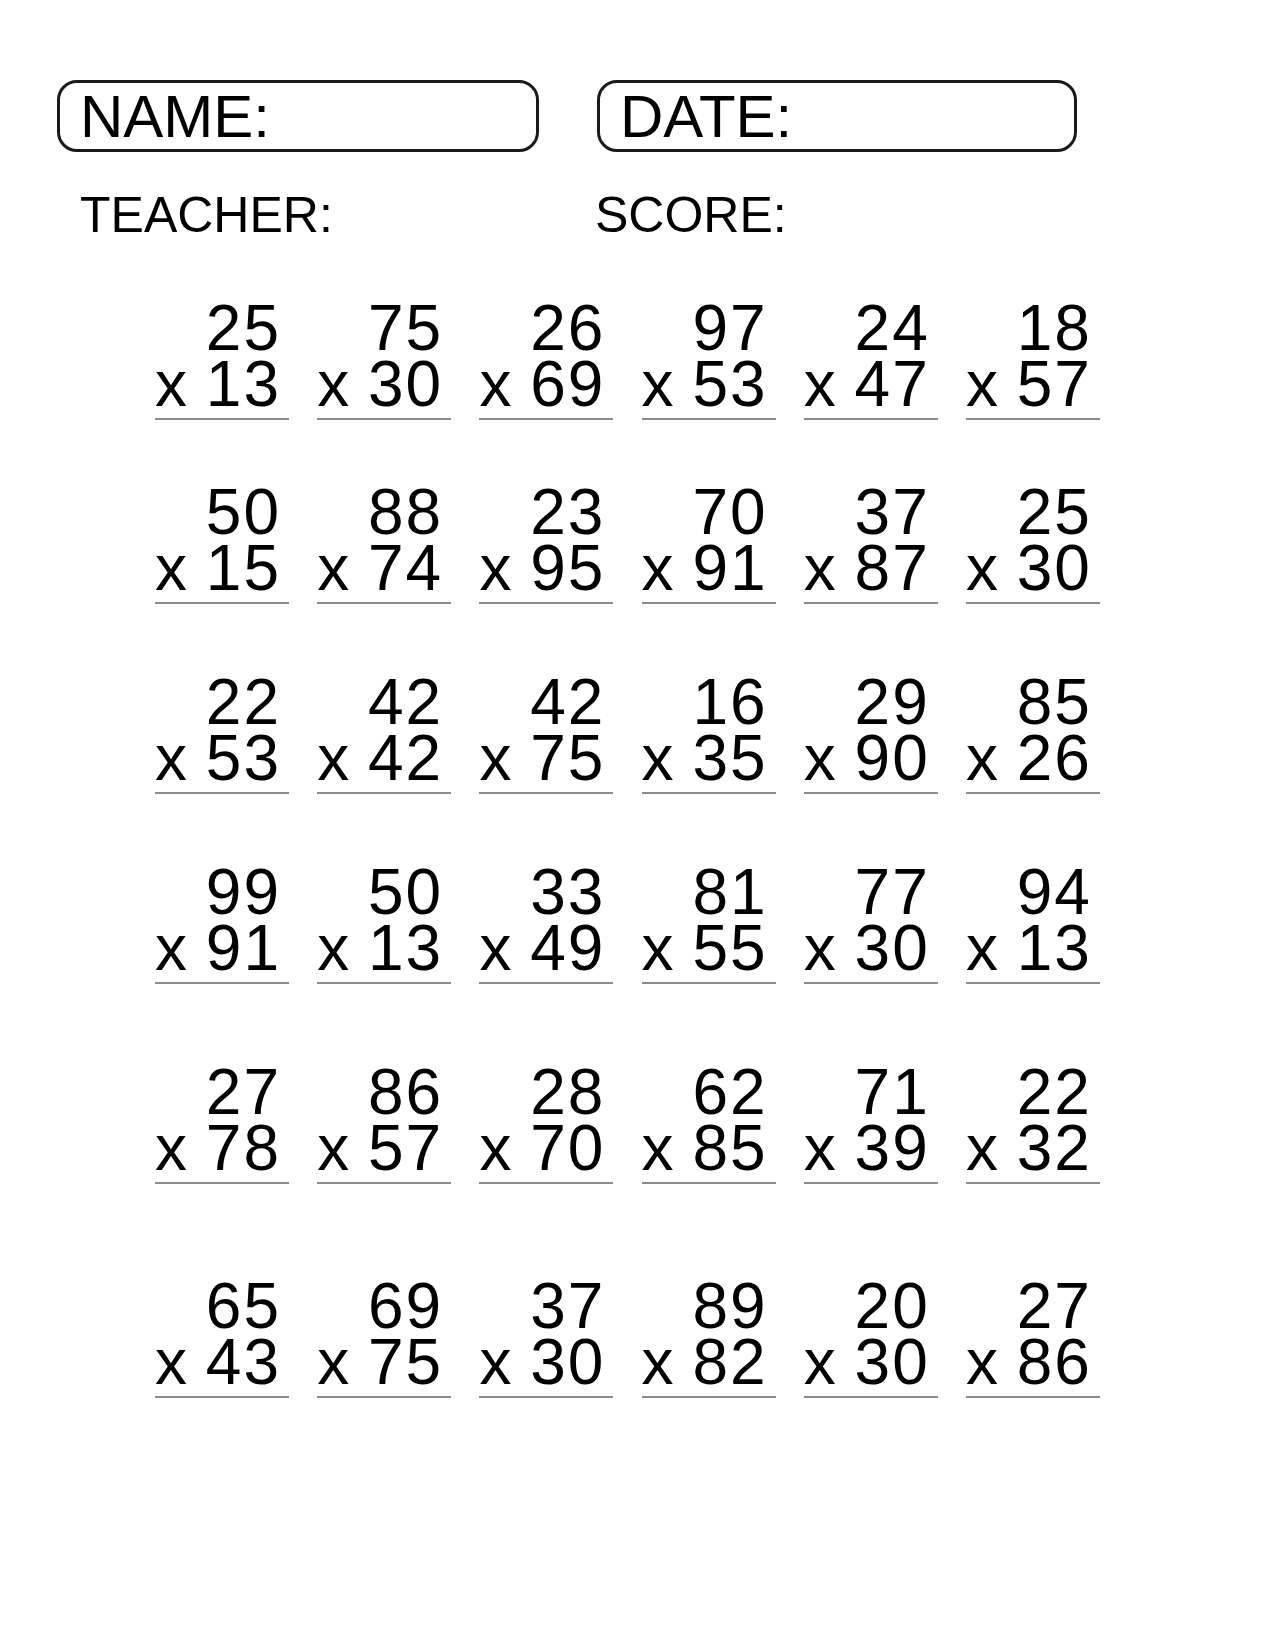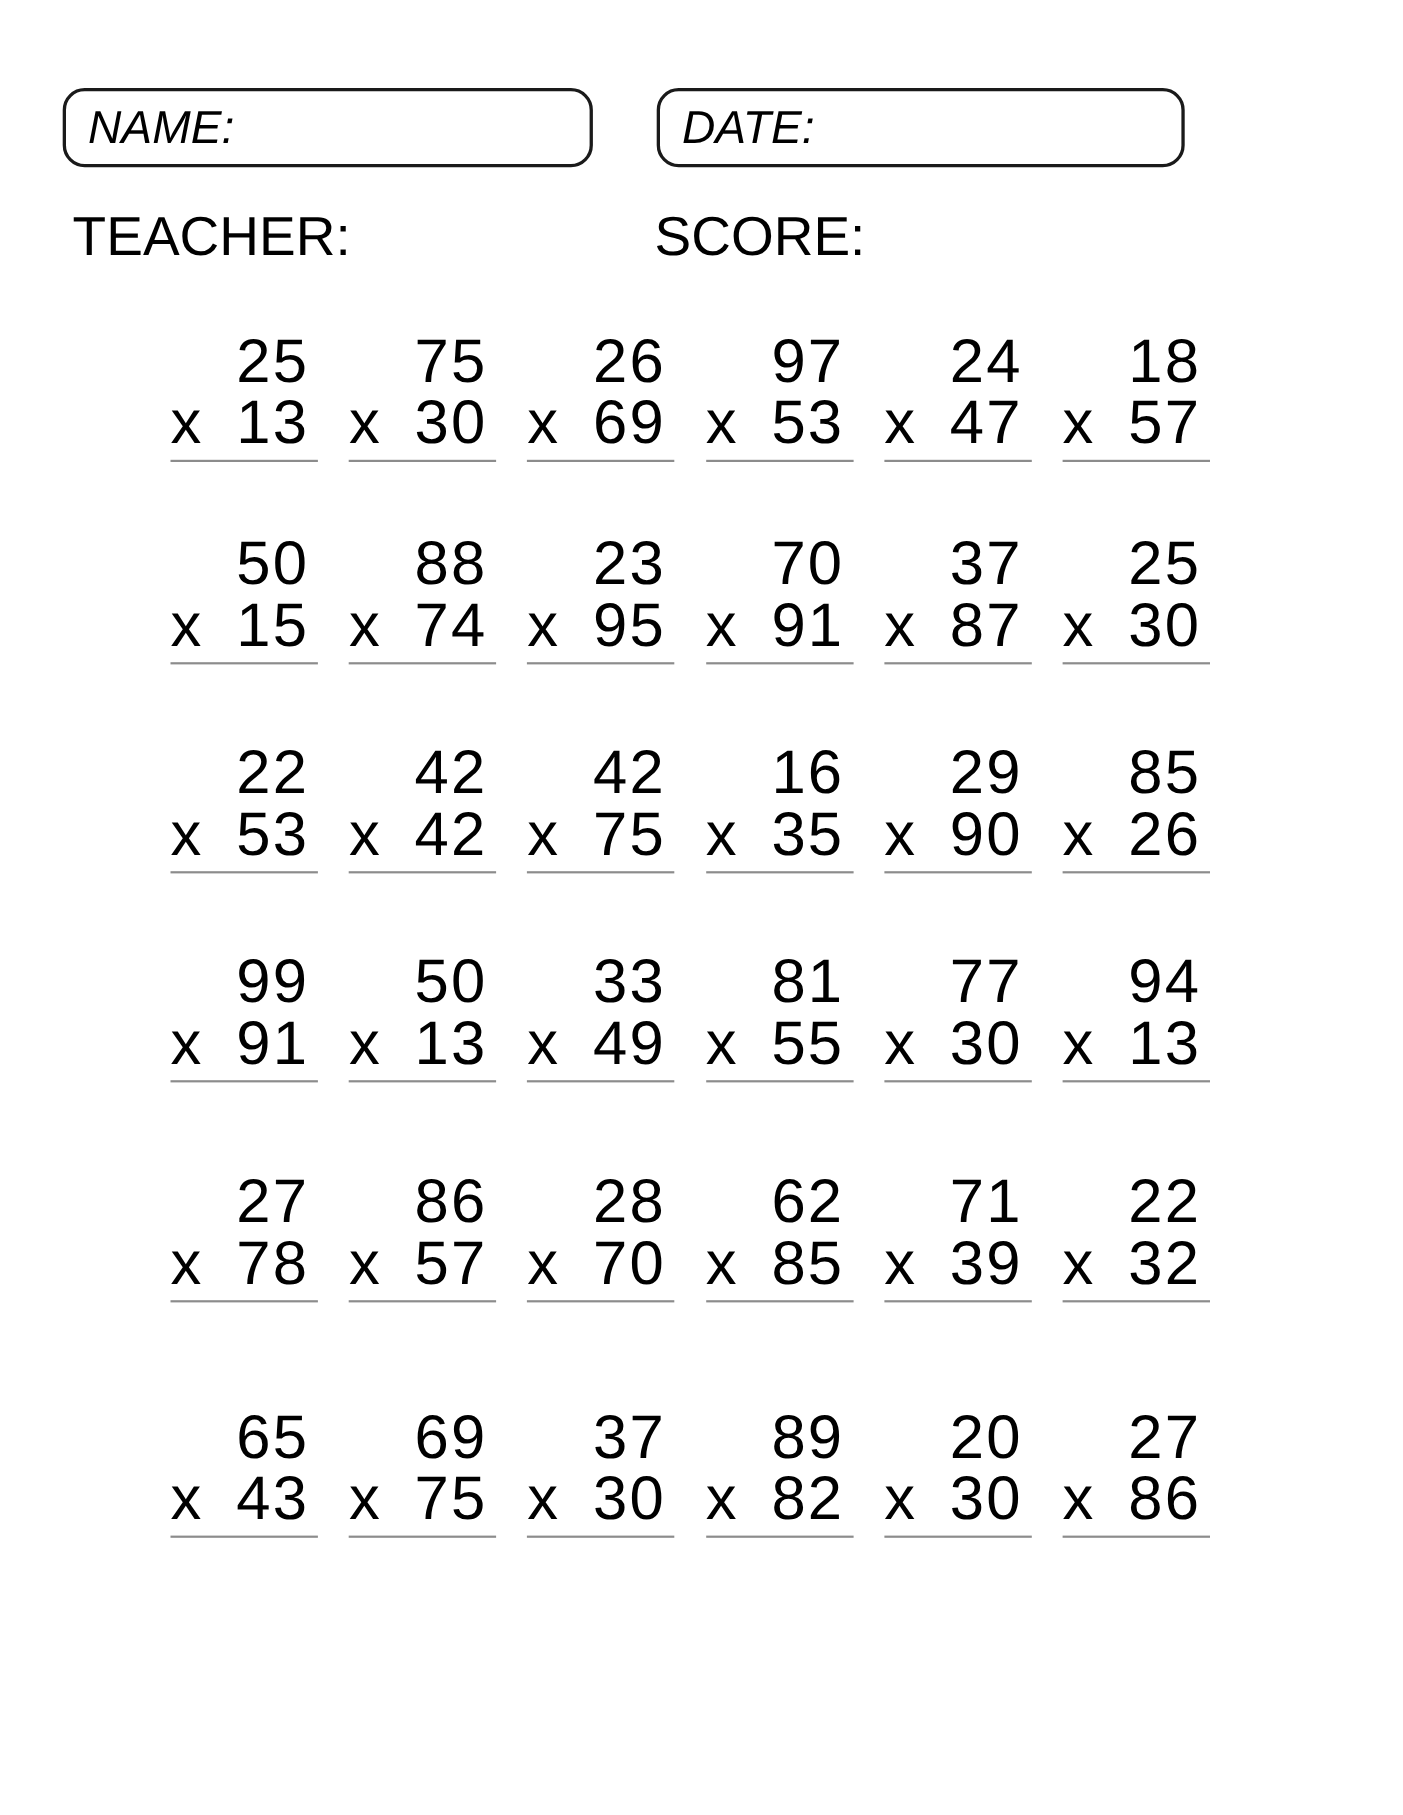--- a/index.html
+++ b/index.html
@@ -26,35 +26,34 @@
     display: flex;
     align-items: center;
     padding-left: 20px;
     box-sizing: border-box;
     background: #ffffff;
   }
   .field-box.name { left: 57px;  width: 482px; }
   .field-box.date { left: 597px; width: 480px; }
 
   .box-label {
-    font-size: 42px;
+    font-size: 60px;
     font-weight: 500;
     letter-spacing: 0px;
     white-space: nowrap;
-    font-style: italic;
   }
 
   .sub-label {
     position: absolute;
     top: 186px;
     font-size: 50px;
     font-weight: 500;
     white-space: nowrap;
   }
-  .sub-label.teacher { left: 66px; }
+  .sub-label.teacher { left: 80px; }
   .sub-label.score   { left: 595px; }
 
   
   .problems {
     position: absolute;
     left: 155px;
     top: 300px;
     width: 945px;
   }
   .prob-row {
@@ -63,21 +62,21 @@
   }
   .prob-row.r1 { margin-top: 0; }
   .prob-row.r2 { margin-top: 64px; }
   .prob-row.r3 { margin-top: 70px; }
   .prob-row.r4 { margin-top: 70px; }
   .prob-row.r5 { margin-top: 80px; }
   .prob-row.r6 { margin-top: 94px; }
 
   .problem {
     width: 134px;
-    font-size: 56px;
+    font-size: 64px;
     line-height: 56px;
     letter-spacing: 2px;
   }
   .problem .top {
     text-align: right;
     padding-right: 8px;
   }
   .problem .bottom {
     display: flex;
     justify-content: space-between;

